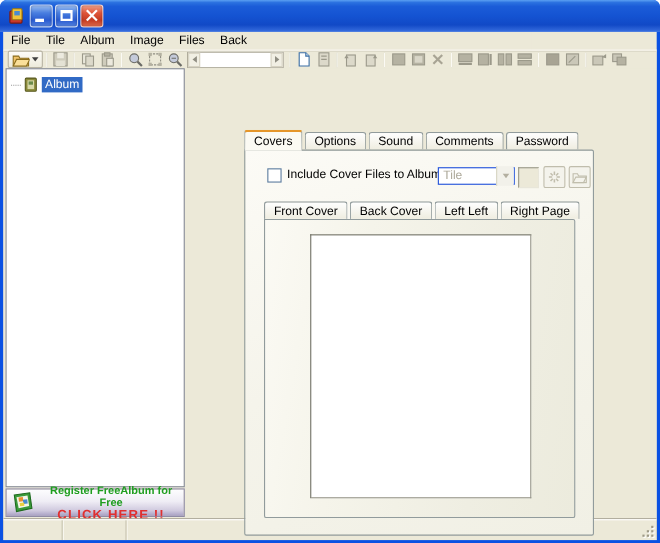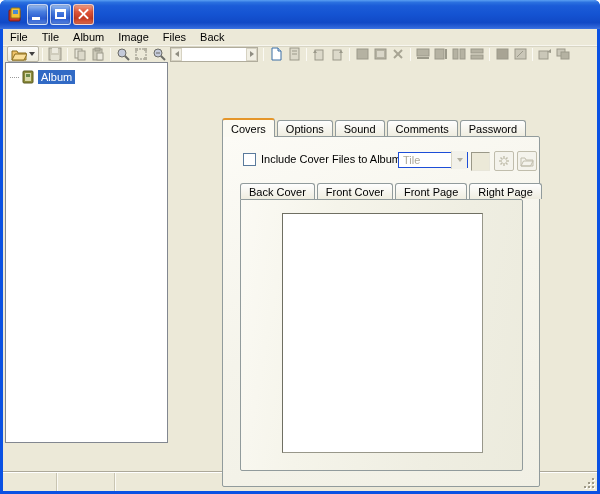--- a/index.html
+++ b/index.html
@@ -365,20 +365,35 @@
             <svg width="14" height="14" viewBox="0 0 14 14">
               <rect x="2" y="1" width="10" height="12" rx="1" fill="#8a8a3a" stroke="#5a5a20"></rect>
               <rect x="4" y="3" width="6" height="8" fill="#d8d8a8"></rect>
               <rect x="5" y="4" width="4" height="3" fill="#6a8a4a"></rect>
             </svg>
           </span>
           <span class="tree-label">Album</span>
         </div>
       </div>
 
+      <div class="banner">
+        <span class="banner-icon">
+          <svg width="24" height="22" viewBox="0 0 24 22">
+            <path d="M4 4 L18 2 L20 16 L6 19 z" fill="#3a9a3a" stroke="#1d6a1d"></path>
+            <path d="M6 6 L16 4.5 L17.5 14 L8 16 z" fill="#f5f5ea"></path>
+            <rect x="8" y="6" width="4" height="4" fill="#e89030" transform="rotate(-6 10 8)"></rect>
+            <rect x="12" y="8" width="4" height="4" fill="#4a8ad0" transform="rotate(-6 14 10)"></rect>
+            <rect x="9" y="11" width="4" height="3" fill="#e8d040" transform="rotate(-6 11 12)"></rect>
+          </svg>
+        </span>
+        <span class="banner-text">
+          <div class="banner-l1">Register FreeAlbum for Free</div>
+          <div class="banner-l2">CLICK HERE !!</div>
+        </span>
+      </div>
 
       <div class="tabrow main-tabs">
         <span class="tab active">Covers</span>
         <span class="tab">Options</span>
         <span class="tab">Sound</span>
         <span class="tab">Comments</span>
         <span class="tab">Password</span>
       </div>
       <div class="tabpage-main"></div>
 
@@ -408,23 +423,23 @@
         </svg>
       </div>
       <div class="mini-btn b2">
         <svg width="14" height="11" viewBox="0 0 14 11">
           <path d="M1 2 h4 l1 2 h7 v6 H1 z" fill="none" stroke="#c0bdac"></path>
           <path d="M1 10 L3.5 5 H13 l-2.5 5 z" fill="none" stroke="#c0bdac"></path>
         </svg>
       </div>
 
       <div class="tabrow sub-tabs">
+        <span class="tab">Front Cover</span>
         <span class="tab">Back Cover</span>
-        <span class="tab">Front Cover</span>
-        <span class="tab">Front Page</span>
+        <span class="tab">Left Left</span>
         <span class="tab">Right Page</span>
       </div>
       <div class="tabpage-sub"></div>
       <div class="canvas"></div>
 
     </div>
 
     <div class="statusbar">
       <span class="sb-panel sb-1"></span>
       <span class="sb-panel sb-2"></span>

